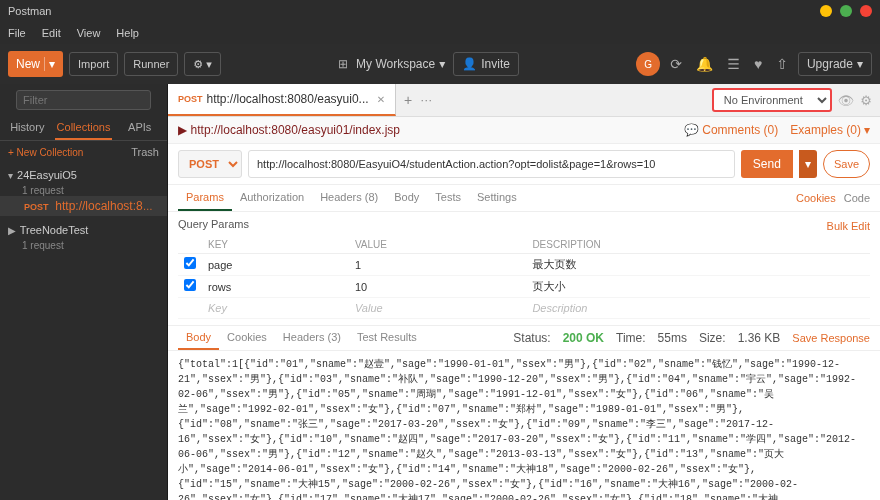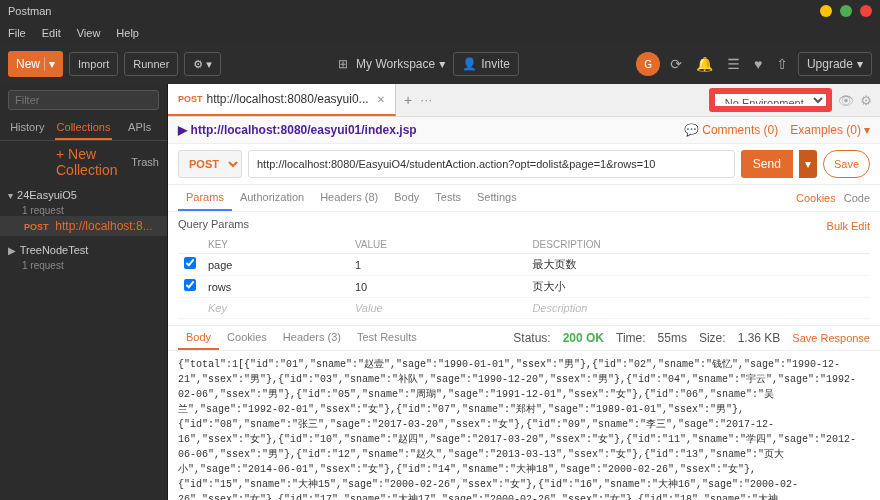--- a/index.html
+++ b/index.html
@@ -29,27 +29,27 @@
     .toolbar-right { display: flex; align-items: center; gap: 6px; }
     .avatar { width: 24px; height: 24px; border-radius: 50%; background: #e36c2d; display: flex; align-items: center; justify-content: center; color: #fff; font-size: 10px; }
     .icon-btn { background: transparent; border: none; color: #aaa; cursor: pointer; font-size: 14px; padding: 2px 4px; }
     .upgrade-btn { background: transparent; color: #ccc; border: 1px solid #555; border-radius: 3px; padding: 3px 8px; cursor: pointer; font-size: 11px; height: 24px; display: flex; align-items: center; gap: 4px; }
 
     
     .main { display: flex; flex: 1; overflow: hidden; }
 
     
     .sidebar { width: 168px; background: #2c2c2c; display: flex; flex-direction: column; flex-shrink: 0; border-right: 1px solid #1a1a1a; }
-    .sidebar-search { padding: 6px 8px; }
+    .sidebar-search { padding: 6px 16px; }
     .sidebar-search input { width: 100%; background: #3a3a3a; border: 1px solid #555; border-radius: 3px; color: #ccc; padding: 3px 6px; font-size: 11px; outline: none; }
     .sidebar-tabs { display: flex; border-bottom: 1px solid #444; }
     .sidebar-tab { flex: 1; text-align: center; padding: 5px 2px; color: #aaa; cursor: pointer; font-size: 11px; border-bottom: 2px solid transparent; }
     .sidebar-tab.active { color: #e36c2d; border-bottom: 2px solid #e36c2d; }
     .sidebar-actions { display: flex; align-items: center; justify-content: space-between; padding: 5px 8px; }
-    .new-collection-btn { color: #e36c2d; cursor: pointer; font-size: 14px; display: flex; align-items: center; gap: 3px; margin-left: 48px; }
+    .new-collection-btn { color: #e36c2d; cursor: pointer; font-size: 10px; display: flex; align-items: center; gap: 3px; }
     .trash-link { color: #aaa; cursor: pointer; font-size: 11px; }
     .sidebar-collection { padding: 2px 0; }
     .collection-header { display: flex; align-items: center; padding: 4px 8px; cursor: pointer; color: #ccc; }
     .collection-arrow { margin-right: 4px; font-size: 10px; color: #aaa; }
     .collection-name { font-size: 11px; flex: 1; }
     .collection-count { font-size: 10px; color: #888; }
     .collection-item { padding: 3px 8px 3px 24px; cursor: pointer; color: #aaa; font-size: 10px; white-space: nowrap; overflow: hidden; text-overflow: ellipsis; }
     .collection-item.active { background: #3a3a3a; color: #e36c2d; }
     .method-badge { font-size: 9px; font-weight: bold; margin-right: 4px; }
     .method-post { color: #e36c2d; }
@@ -61,37 +61,37 @@
     .tab-bar { background: #f0f0f0; display: flex; align-items: center; border-bottom: 1px solid #ddd; flex-shrink: 0; min-height: 32px; }
     .tab { display: flex; align-items: center; padding: 0 10px; height: 32px; background: #e0e0e0; border-right: 1px solid #ccc; cursor: pointer; font-size: 11px; color: #555; gap: 4px; }
     .tab.active { background: #fff; color: #333; border-bottom: 2px solid #e36c2d; }
     .tab-method { font-size: 9px; font-weight: bold; color: #e36c2d; }
     .tab-close { color: #999; margin-left: 4px; font-size: 10px; }
     .tab-add { padding: 0 8px; color: #888; cursor: pointer; font-size: 14px; }
     .tab-more { color: #888; cursor: pointer; font-size: 12px; }
 
     
     .request-url-bar { padding: 6px 10px; background: #f9f9f9; border-bottom: 1px solid #eee; display: flex; align-items: center; font-size: 11px; color: #666; flex-shrink: 0; }
-    .request-url-link { color: #4c1d95; cursor: pointer; font-weight: bold; }
+    .request-url-link { color: #7f1d1d; cursor: pointer; }
     .request-url-bar .comments { margin-left: auto; display: flex; align-items: center; gap: 12px; }
     .comments-btn { color: #e36c2d; font-size: 11px; cursor: pointer; display: flex; align-items: center; gap: 3px; }
     .examples-btn { color: #e36c2d; font-size: 11px; cursor: pointer; display: flex; align-items: center; gap: 3px; }
 
     
     .request-builder { padding: 6px 10px; display: flex; align-items: center; gap: 6px; flex-shrink: 0; border-bottom: 1px solid #eee; }
     .method-select { background: #f5f5f5; border: 1px solid #ddd; border-radius: 3px; padding: 4px 6px; color: #e36c2d; font-weight: bold; font-size: 11px; cursor: pointer; height: 28px; }
     .url-input { flex: 1; border: 1px solid #ddd; border-radius: 3px; padding: 4px 8px; font-size: 11px; color: #333; height: 28px; outline: none; }
     .send-btn { background: #e36c2d; color: #fff; border: none; border-radius: 3px 0 0 3px; padding: 4px 12px; cursor: pointer; font-size: 12px; height: 28px; }
     .send-arrow { background: #c85a1e; color: #fff; border: none; border-radius: 0 3px 3px 0; padding: 4px 6px; cursor: pointer; height: 28px; }
     .save-btn { background: transparent; color: #e36c2d; border: 1px solid #e36c2d; border-radius: 14px; padding: 4px 10px; cursor: pointer; font-size: 11px; height: 28px; }
 
     
     .request-tabs { display: flex; align-items: center; border-bottom: 1px solid #eee; padding: 0 10px; flex-shrink: 0; }
     .req-tab { padding: 6px 8px; color: #888; cursor: pointer; font-size: 11px; border-bottom: 2px solid transparent; }
-    .req-tab.active { color: #e36c2d; border-bottom: 2px solid #3b82f6; }
+    .req-tab.active { color: #e36c2d; border-bottom: 2px solid #14532d; }
     .req-tab-right { margin-left: auto; display: flex; gap: 8px; }
     .cookies-link { color: #e36c2d; font-size: 11px; cursor: pointer; }
     .code-link { color: #888; font-size: 11px; cursor: pointer; }
 
     
     .params-section { padding: 6px 10px; flex-shrink: 0; }
     .params-title { font-size: 11px; color: #555; margin-bottom: 4px; }
     .params-table { width: 100%; border-collapse: collapse; }
     .params-table th { text-align: left; color: #999; font-size: 10px; font-weight: normal; padding: 3px 6px; border-bottom: 1px solid #eee; }
     .params-table td { padding: 3px 6px; border-bottom: 1px solid #f5f5f5; vertical-align: middle; }
@@ -116,21 +116,21 @@
     .resp-sub-tabs { display: flex; align-items: center; padding: 4px 10px; border-bottom: 1px solid #eee; flex-shrink: 0; gap: 8px; }
     .resp-sub-tab { padding: 2px 6px; color: #888; cursor: pointer; font-size: 11px; border: 1px solid transparent; border-radius: 2px; }
     .resp-sub-tab.active { background: #f5f5f5; border-color: #ddd; color: #333; }
     .resp-icons { margin-left: auto; display: flex; gap: 6px; color: #aaa; cursor: pointer; }
 
     
     .response-body { flex: 1; overflow-y: auto; padding: 6px 10px; background: #fff; font-size: 10px; color: #333; line-height: 1.5; font-family: 'Courier New', monospace; }
 
     
     .env-bar { display: flex; align-items: center; gap: 6px; }
-    .env-select { background: #fff; border: 6px solid #ef4444; border-radius: 3px; padding: 2px 6px; font-size: 11px; color: #555; height: 24px; min-width: 120px; }
+    .env-select { background: #fff; border: 2px solid #ef4444; border-radius: 3px; padding: 2px 6px; font-size: 11px; color: #555; height: 24px; min-width: 120px; }
     .env-icon { color: #aaa; cursor: pointer; font-size: 13px; }
   </style>
 </head>
 <body>
 
 <div class="titlebar">
   <span class="titlebar-left">Postman</span>
   <div class="titlebar-right">
     <div class="titlebar-btn minimize"></div>
     <div class="titlebar-btn maximize"></div>

